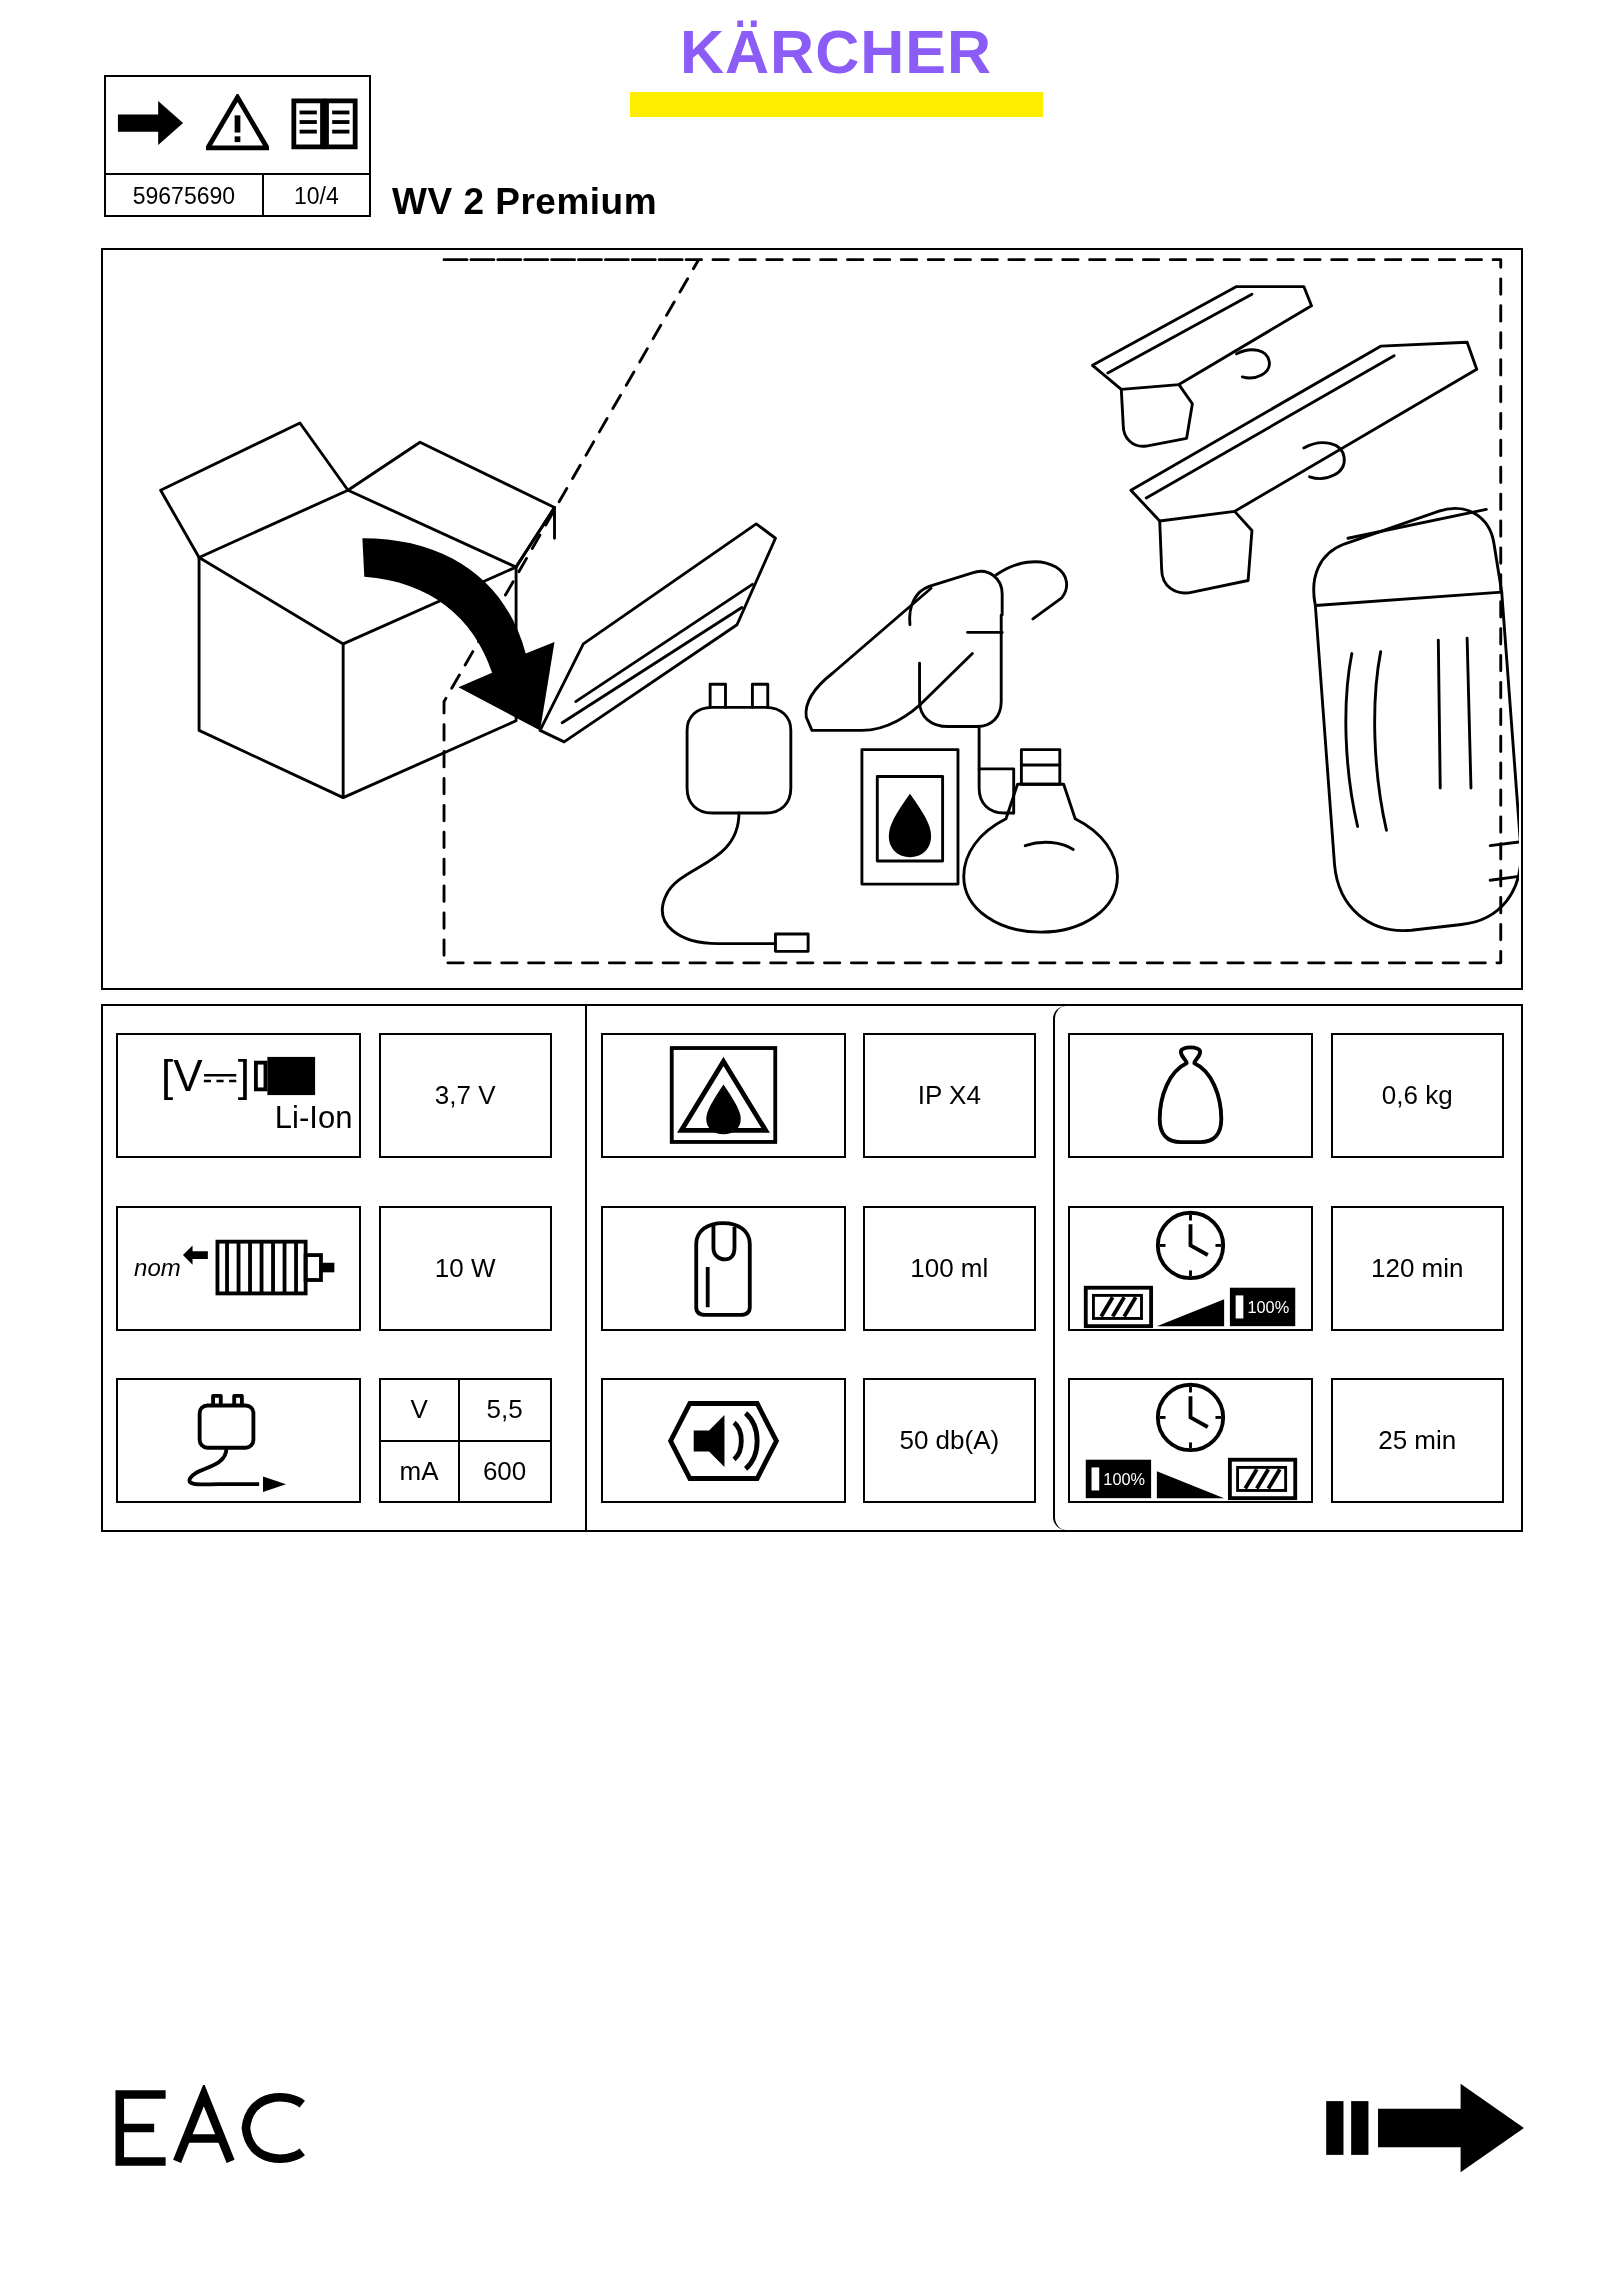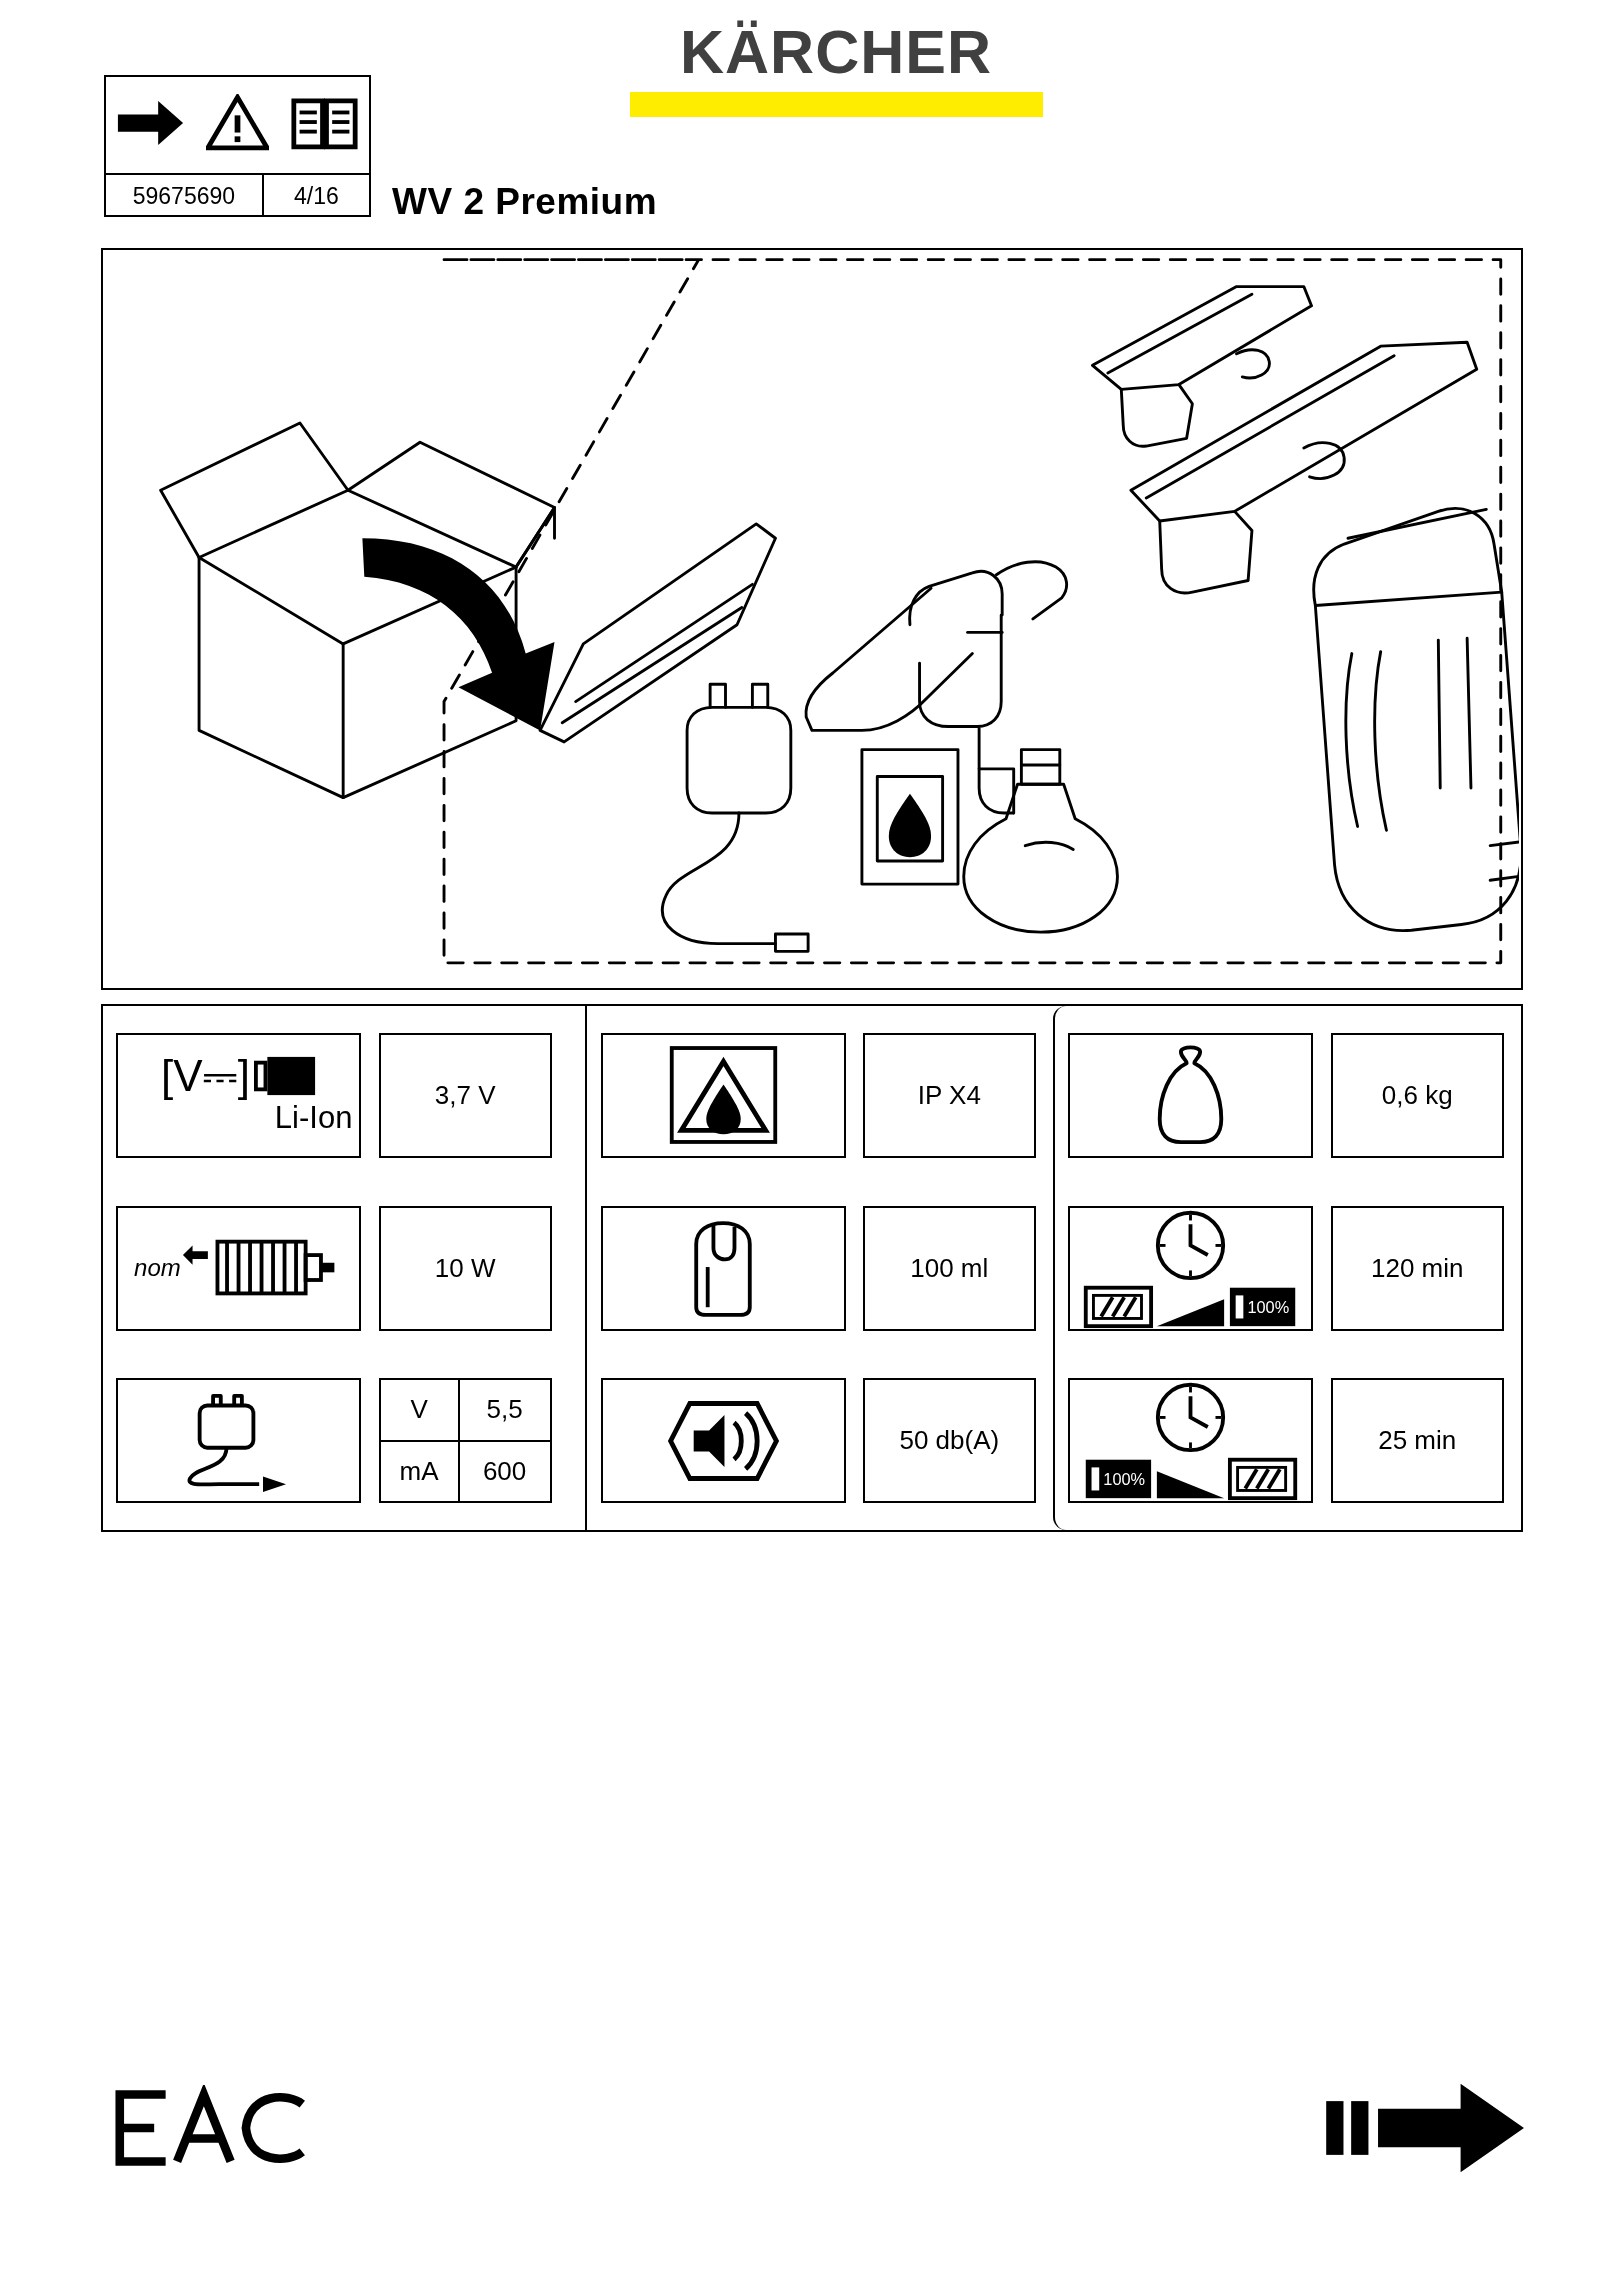--- a/index.html
+++ b/index.html
@@ -29,21 +29,21 @@
     top: 19px;
     width: 442px;
     text-align: center;
   }
   .brand-wordmark {
     font-family: "Liberation Sans", sans-serif;
     font-weight: bold;
     font-size: 61px;
     letter-spacing: 1px;
     line-height: 67px;
-    color: #404040;
+    color: #8b5cf6;
   }
   .brand-bar {
     margin-top: 5.8px;
     height: 25px;
     background: #ffed00;
     width: 413px;
     margin-left: auto;
     margin-right: auto;
   }
 
@@ -260,21 +260,21 @@
           <rect x="10" y="28" width="18" height="4" fill="#000"></rect>
           <rect x="10" y="38" width="18" height="4" fill="#000"></rect>
           <rect x="44" y="18" width="18" height="4" fill="#000"></rect>
           <rect x="44" y="28" width="18" height="4" fill="#000"></rect>
           <rect x="44" y="38" width="18" height="4" fill="#000"></rect>
         </svg>
       </span>
     </div>
     <div class="id-codes">
       <div class="id-code-left">59675690</div>
-      <div class="id-code-right">4/16</div>
+      <div class="id-code-right">10/4</div>
     </div>
   </div>
 
   <div class="model-title">WV 2 Premium</div>
 </div>
 
 <div class="panel-contents">
   <svg width="1416" height="736" viewBox="0 0 1474 766">
     <g fill="none" stroke="#000" stroke-width="3" stroke-linejoin="round" stroke-linecap="round">
 

